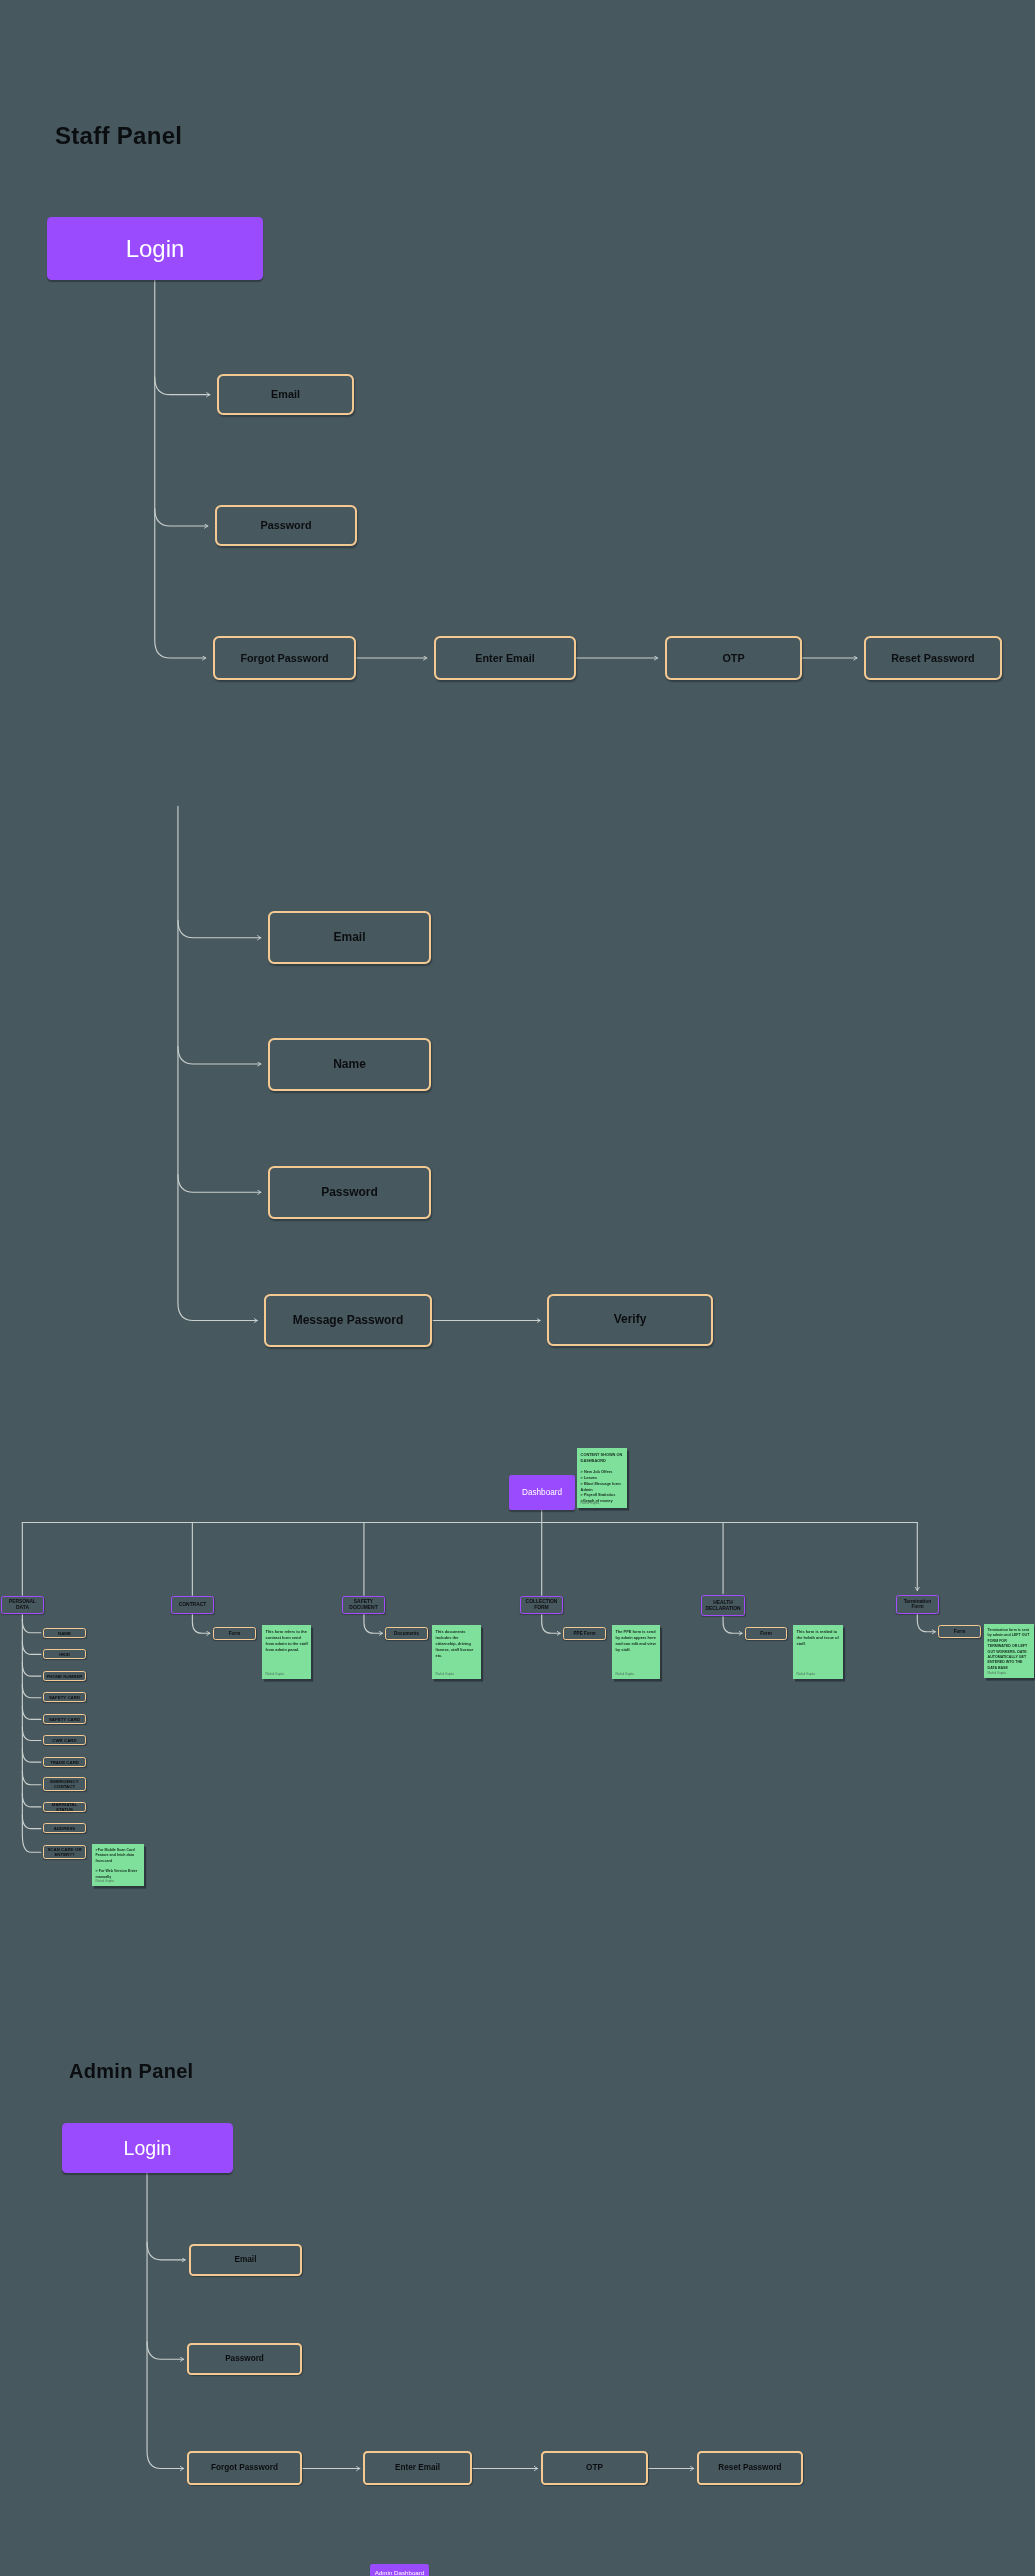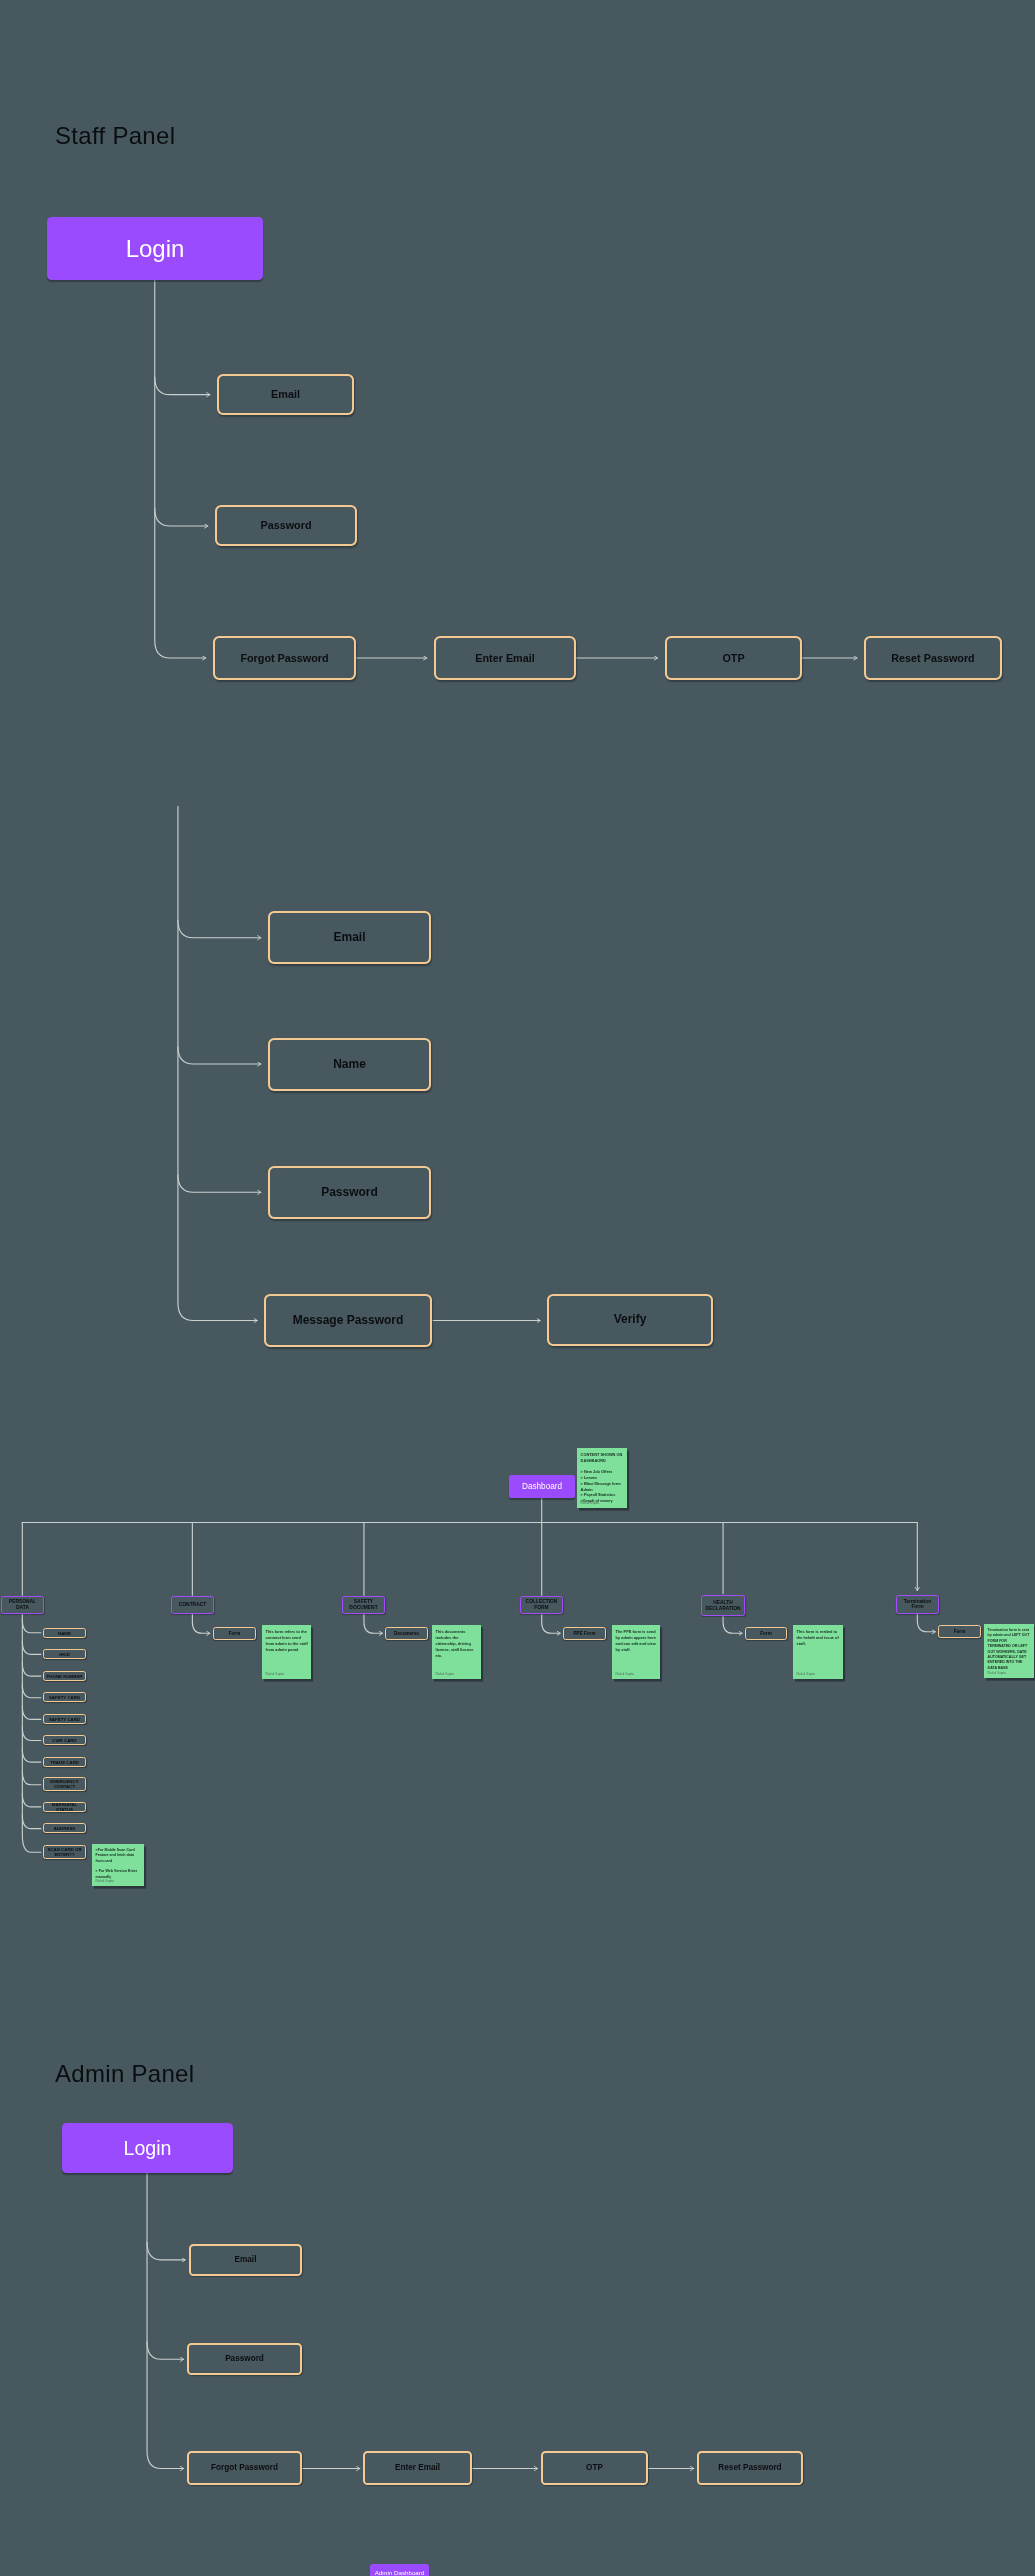--- a/index.html
+++ b/index.html
@@ -17,21 +17,21 @@
   .tan{border:2.6px solid #f5ca92;border-radius:6.2px;box-shadow:1px 1.5px 1.5px rgba(10,14,16,.35);}
   .tan-md{border:2.1px solid #f5ca92;border-radius:4.6px;box-shadow:1px 1px 1px rgba(10,14,16,.35);}
   .tan-sm{border:1px solid #f5ca92;border-radius:2.6px;box-shadow:0.5px 1px 1px rgba(10,14,16,.35);}
   .phdr{border:1.5px solid #a44dff;border-radius:2.6px;box-shadow:0.5px 1px 1px rgba(10,14,16,.3);}
   .note{position:absolute;box-sizing:border-box;background:#7fe09c;color:#16301f;font-weight:600;
      box-shadow:2.1px 2.6px 0 rgba(12,17,20,.45);padding:4.1px 3.1px 7.2px 3.6px;line-height:1.5;text-align:left;z-index:2;}
   .note p{margin:0 0 5.2px 0;}
   .note .tt{font-weight:700;}
   .note .ln{margin:0;}
   .note .author{position:absolute;left:3.6px;bottom:2.1px;font-weight:400;color:#4b7058;font-size:3.3px;}
-  .h1{position:absolute;font-weight:400;color:#0b0e10;z-index:2;letter-spacing:0.3px;}
+  .h1{position:absolute;font-weight:700;color:#0b0e10;z-index:2;letter-spacing:0.3px;}
   .title{position:absolute;left:0;top:7.2px;width:100%;text-align:center;font-size:30px;font-weight:800;
      color:#10171b;z-index:2;letter-spacing:0.5px;}
   .title .map{color:#2b7fa6;margin-left:7.2px;}
 </style>
 </head>
 <body>
 
 <div id="canvas">
 
 <svg id="wires" width="1036" height="2959" viewBox="0 0 2010 5743">
@@ -138,21 +138,21 @@
 <div class="n tan" style="left:434px;top:636px;width:142px;height:44px;font-size:10.8px;">Enter Email</div>
 <div class="n tan" style="left:665px;top:636px;width:137px;height:44px;font-size:10.8px;">OTP</div>
 <div class="n tan" style="left:864px;top:636px;width:138px;height:44px;font-size:10.8px;">Reset Password</div>
 
 <div class="n tan" style="left:268px;top:911px;width:163px;height:53px;font-size:12px;">Email</div>
 <div class="n tan" style="left:268px;top:1038px;width:163px;height:53px;font-size:12px;">Name</div>
 <div class="n tan" style="left:268px;top:1166px;width:163px;height:53px;font-size:12px;">Password</div>
 <div class="n tan" style="left:264px;top:1294px;width:168px;height:53px;font-size:12px;">Message Password</div>
 <div class="n tan" style="left:547px;top:1294px;width:166px;height:52px;font-size:12px;">Verify</div>
 
-<div class="n purple-fill" style="left:509px;top:1475px;width:66px;height:23px;font-size:8.2px;border-radius:2.6px;">Dashboard</div>
+<div class="n purple-fill" style="left:509px;top:1475px;width:66px;height:35px;font-size:8.2px;border-radius:2.6px;">Dashboard</div>
 <div class="note" style="left:577px;top:1448px;width:50px;height:60px;font-size:3.9px;">
   <p class="tt">CONTENT SHOWN ON DASHBAORD</p>
   <div class="ln">&gt; New Job Offers</div>
   <div class="ln">&gt; Leaves</div>
   <div class="ln">&gt; Blast Message form Admin</div>
   <div class="ln">&gt; Payroll Statistics</div>
   <div class="ln">&gt;Graph of money</div>
   <span class="author">Rahul Gupta</span>
 </div>
 
@@ -199,21 +199,21 @@
 <div class="note" style="left:793px;top:1625px;width:50px;height:54px;font-size:3.9px;">
   <p>This form is realted to the helath and issue of staff.</p>
   <span class="author">Rahul Gupta</span>
 </div>
 <div class="n tan-sm" style="left:938px;top:1625px;width:43px;height:13.4px;font-size:4.6px;">Form</div>
 <div class="note" style="left:984px;top:1624px;width:50px;height:54px;font-size:3.6px;">
   <p>Termination form is sent by admin and LEFT OUT FORM FOR TERMINATED OR LEFT OUT WORKERS- DATE AUTOMATICALLY GET ENTERED INTO THE DATA BASE</p>
   <span class="author">Rahul Gupta</span>
 </div>
 
-<div class="h1" style="left:55px;top:2060px;font-size:24px;">Admin Panel</div>
+<div class="h1" style="left:69px;top:2060px;font-size:20px;">Admin Panel</div>
 
 <div class="n purple-fill" style="left:62px;top:2123px;width:171px;height:50px;font-size:19.6px;">Login</div>
 <div class="n tan-md" style="left:189px;top:2244px;width:113px;height:32px;font-size:8.2px;">Email</div>
 <div class="n tan-md" style="left:187px;top:2343px;width:115px;height:32px;font-size:8.2px;">Password</div>
 <div class="n tan-md" style="left:187px;top:2451px;width:115px;height:34px;font-size:8.2px;">Forgot Password</div>
 <div class="n tan-md" style="left:363px;top:2451px;width:109px;height:34px;font-size:8.2px;">Enter Email</div>
 <div class="n tan-md" style="left:541px;top:2451px;width:107px;height:34px;font-size:8.2px;">OTP</div>
 <div class="n tan-md" style="left:697px;top:2451px;width:106px;height:34px;font-size:8.2px;">Reset Password</div>
 
 <div class="n purple-fill" style="left:370px;top:2564px;width:59px;height:18px;font-size:6.2px;border-radius:2.6px;">Admin Dashboard</div>

